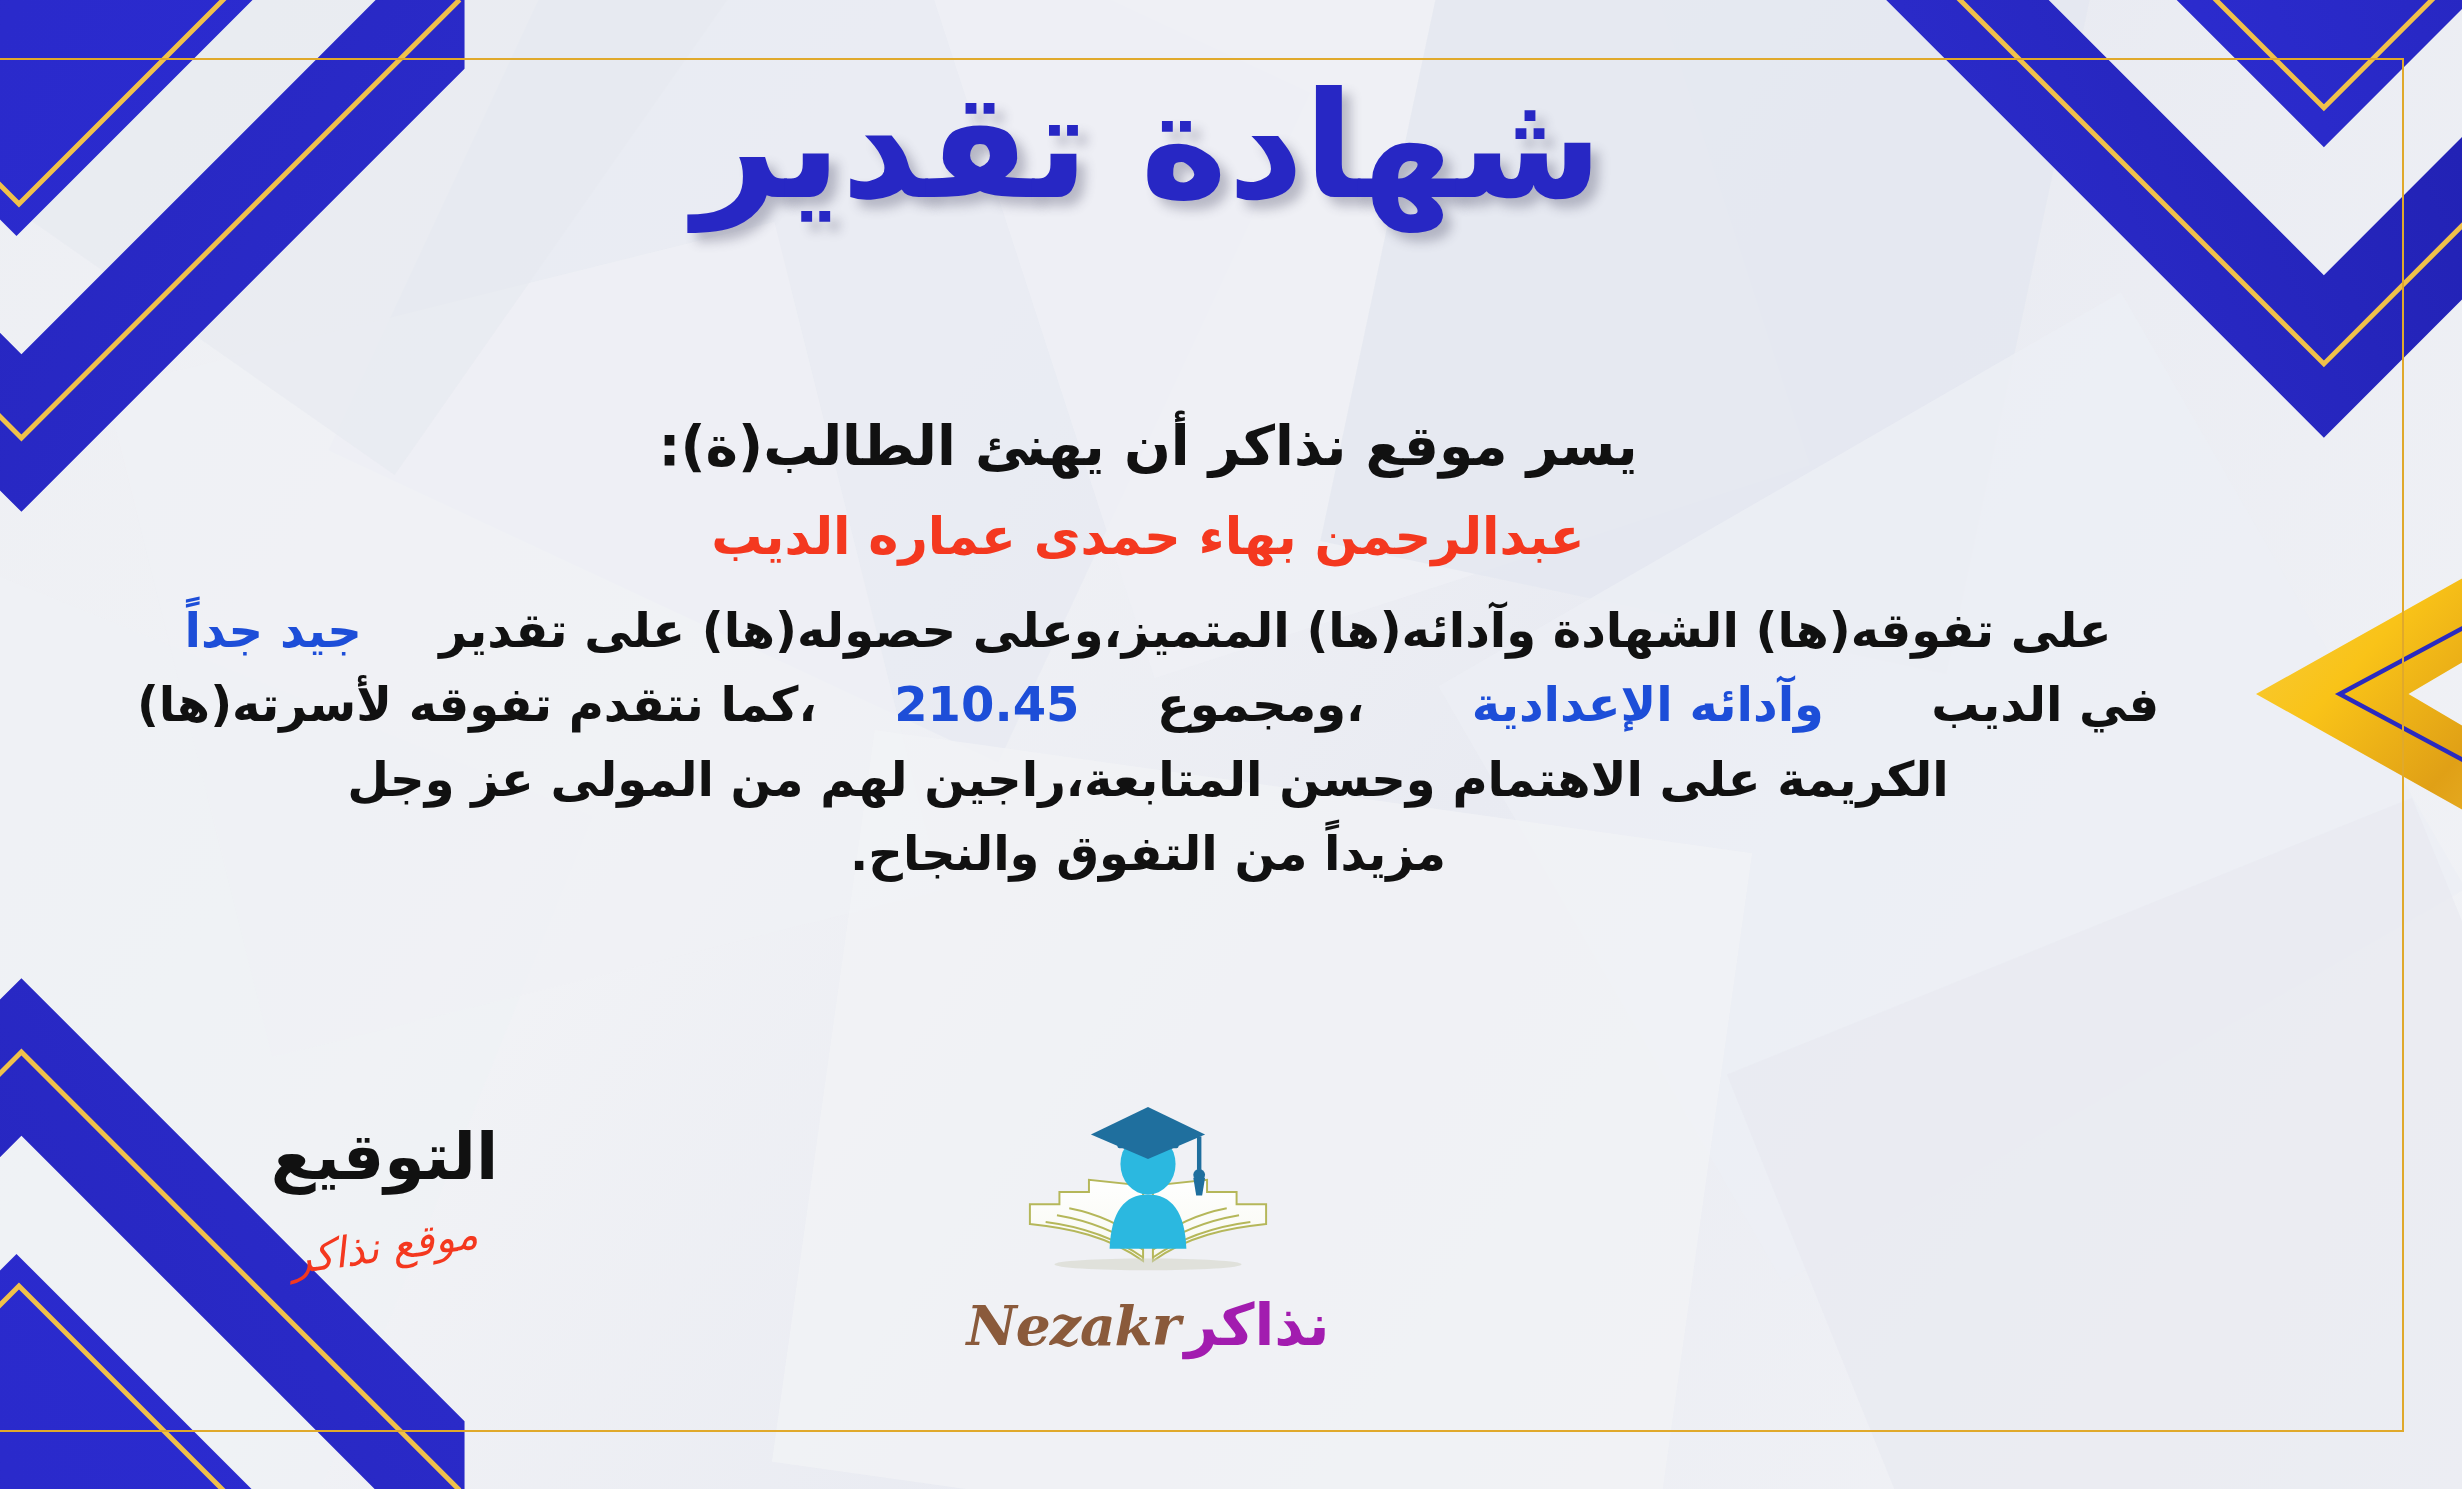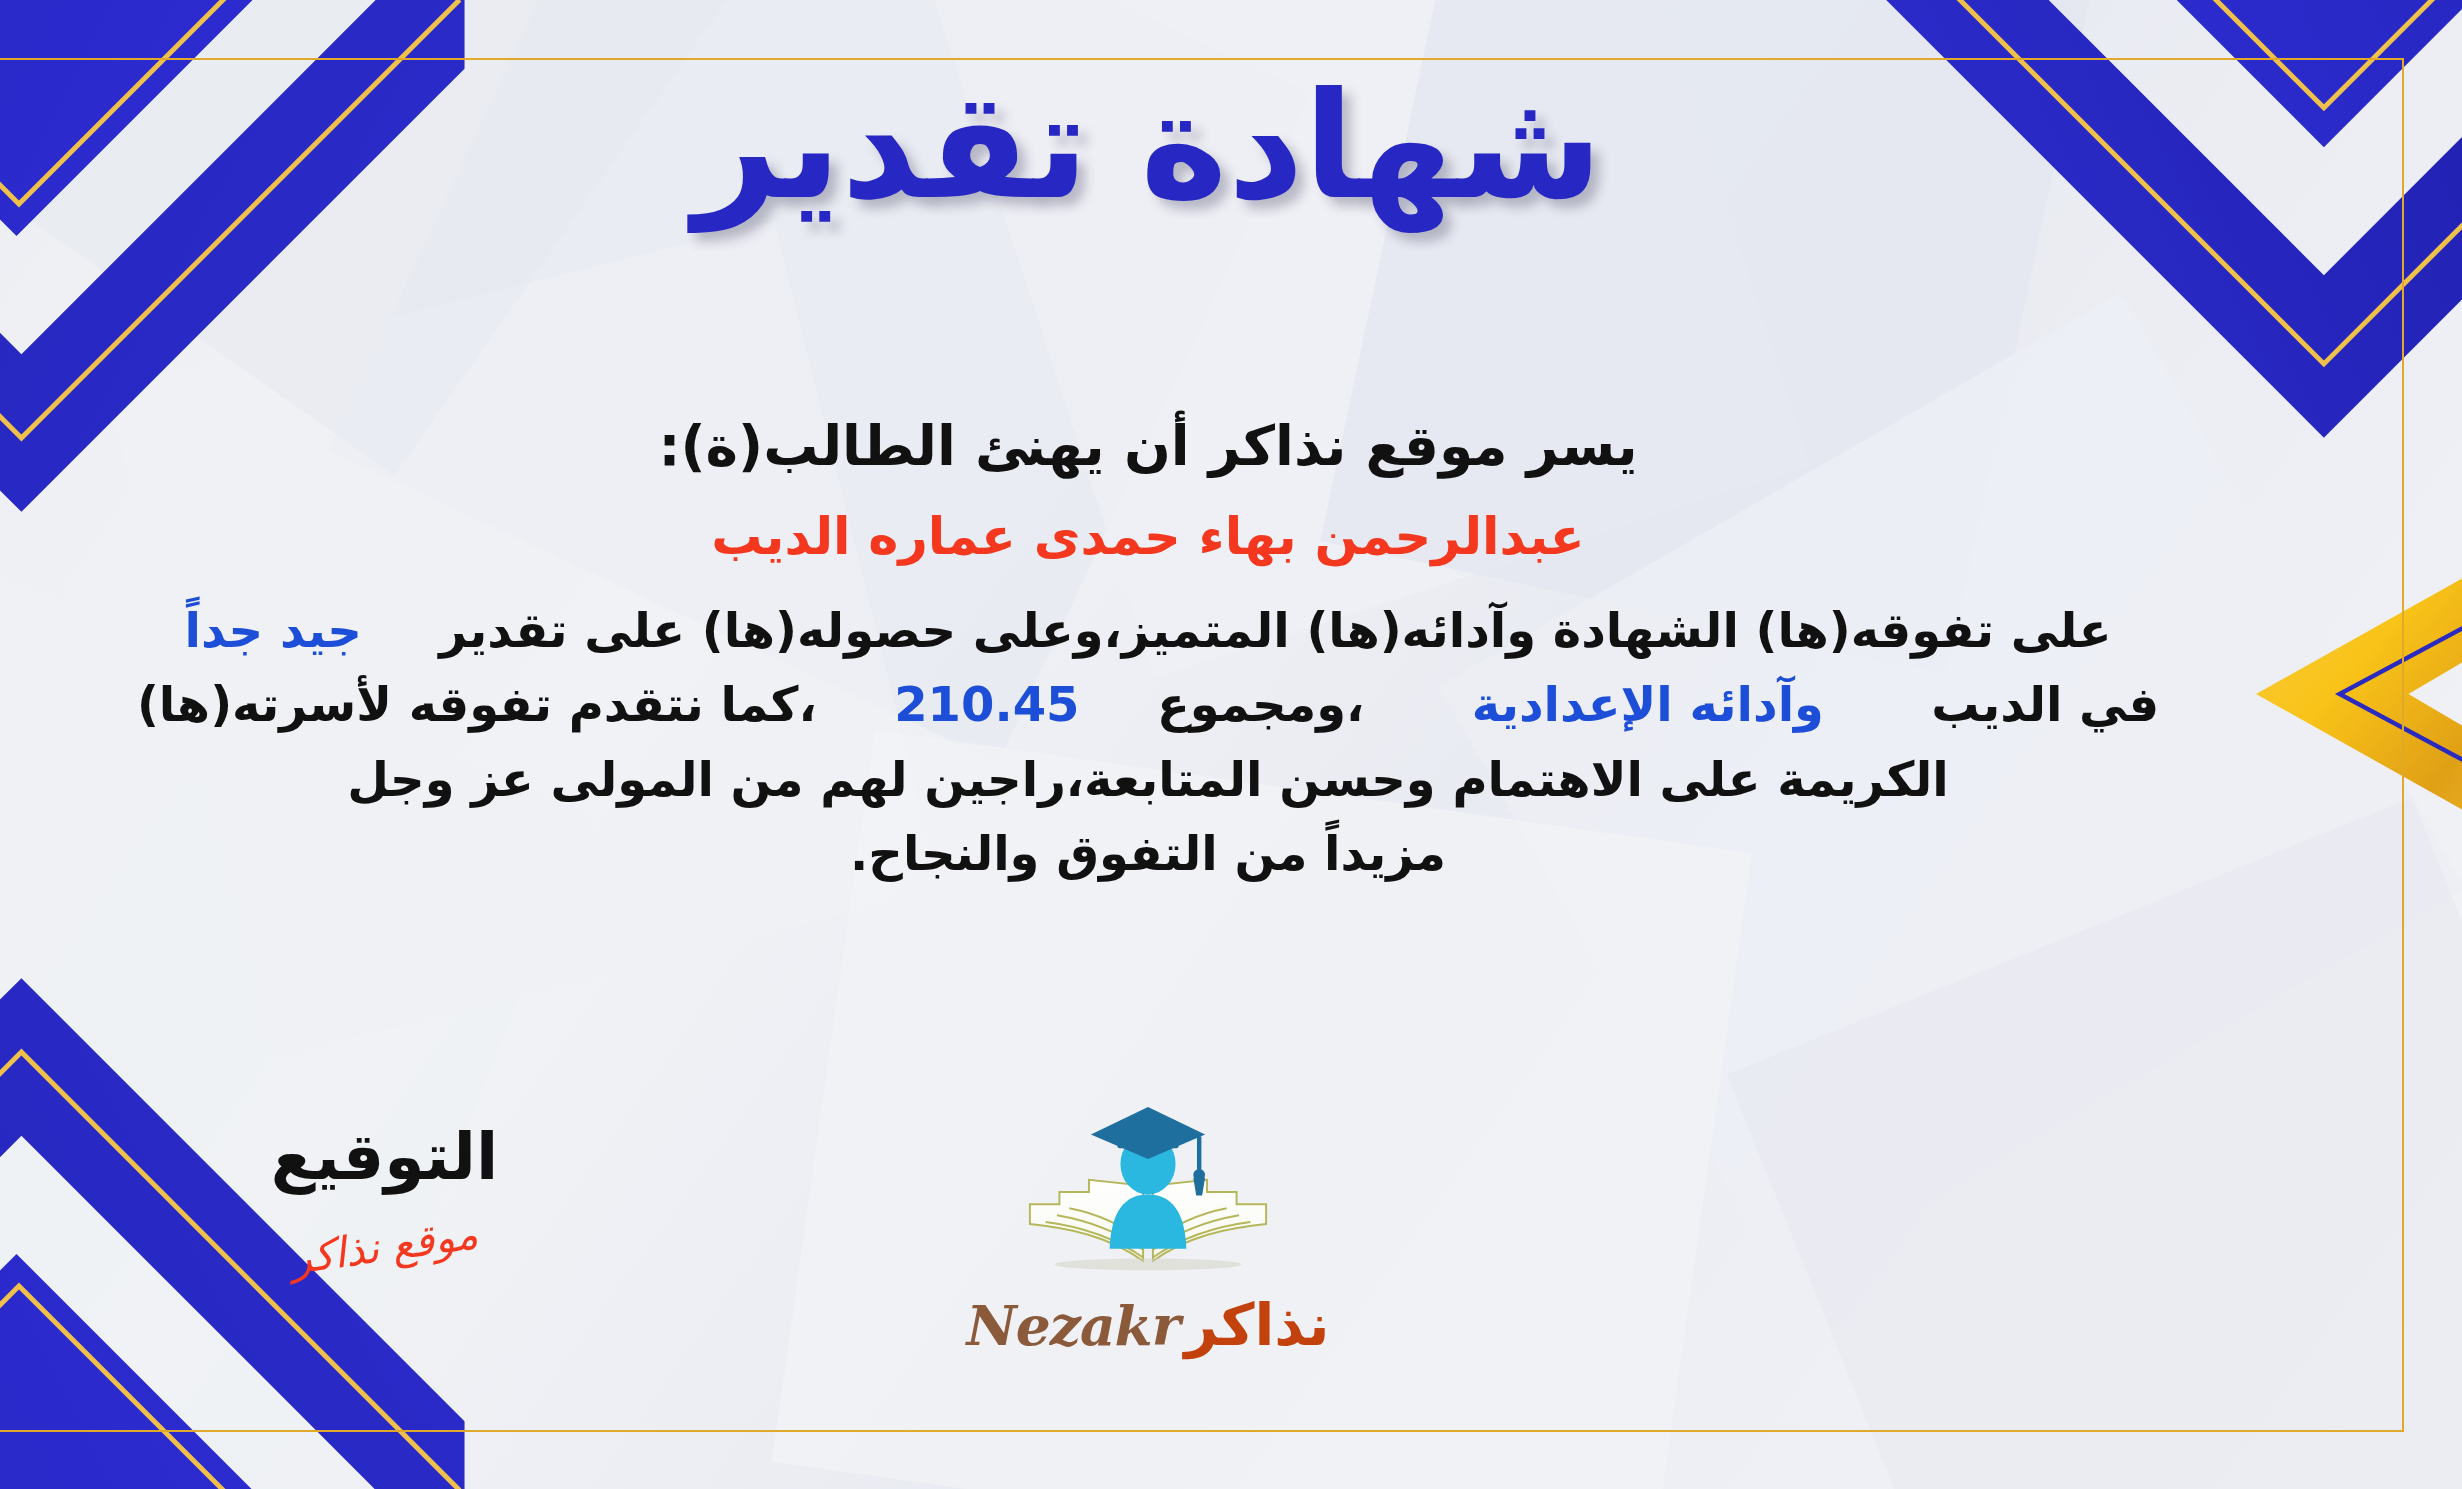--- a/index.html
+++ b/index.html
@@ -143,21 +143,21 @@
     direction:ltr;
   }
   .logo-latin{
     font-family:"DejaVu Serif","Liberation Serif",serif;
     font-weight:700;font-style:italic;
     font-size:55px;color:#8a5a3b;
     letter-spacing:-1px;
   }
   .logo-arabic{
     font-family:"DejaVu Sans","Liberation Sans",sans-serif;
-    font-weight:700;font-size:58px;color:#c2410c;
+    font-weight:700;font-size:58px;color:#a21caf;
     direction:rtl;
   }
 </style>
 </head>
 <body>
 
 <div class="cert">
 
   <div class="bg-facets">
     <div class="facet f1"></div>

